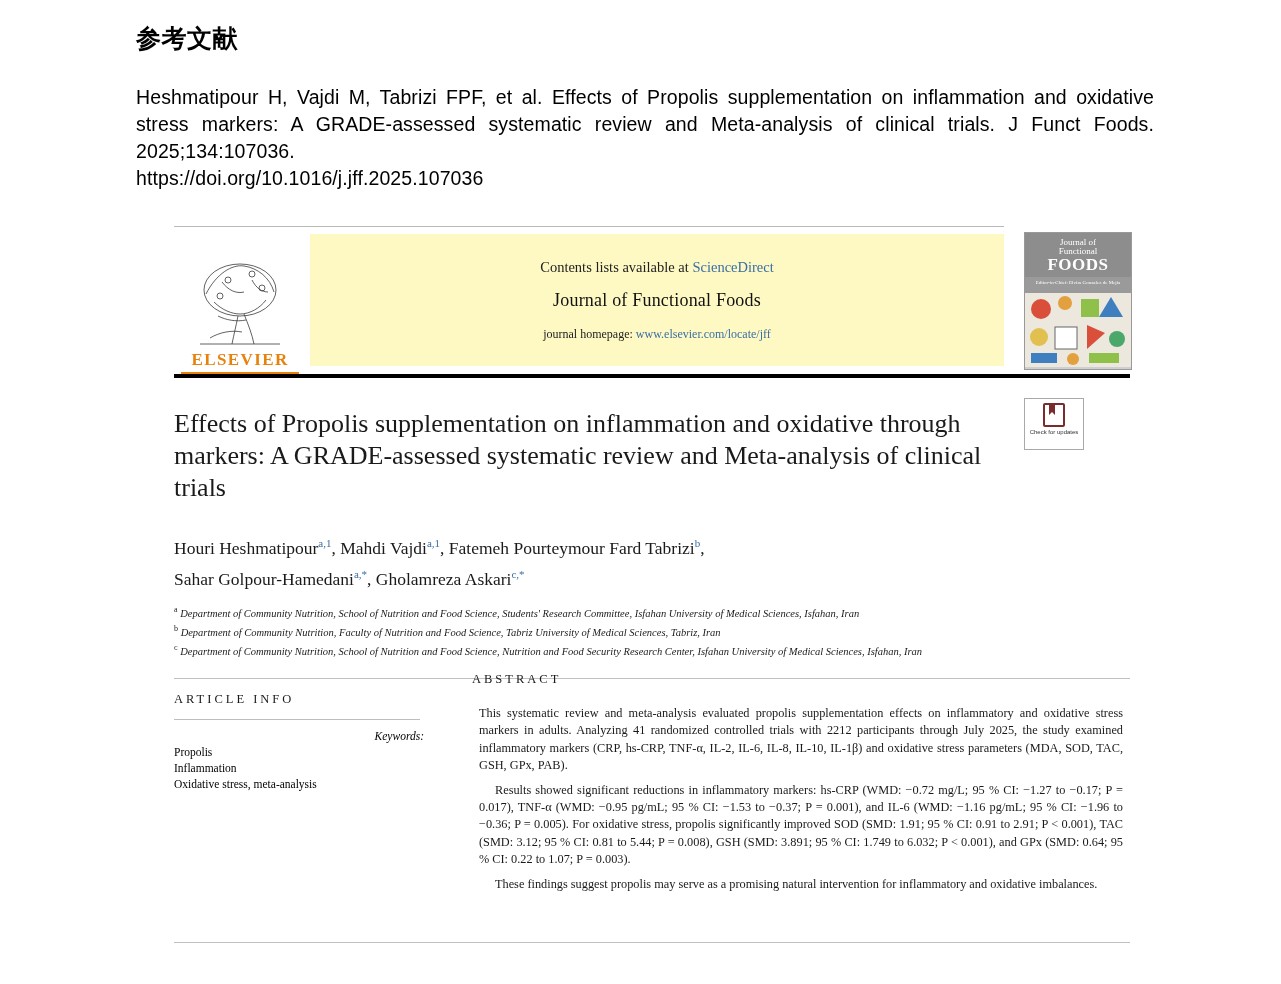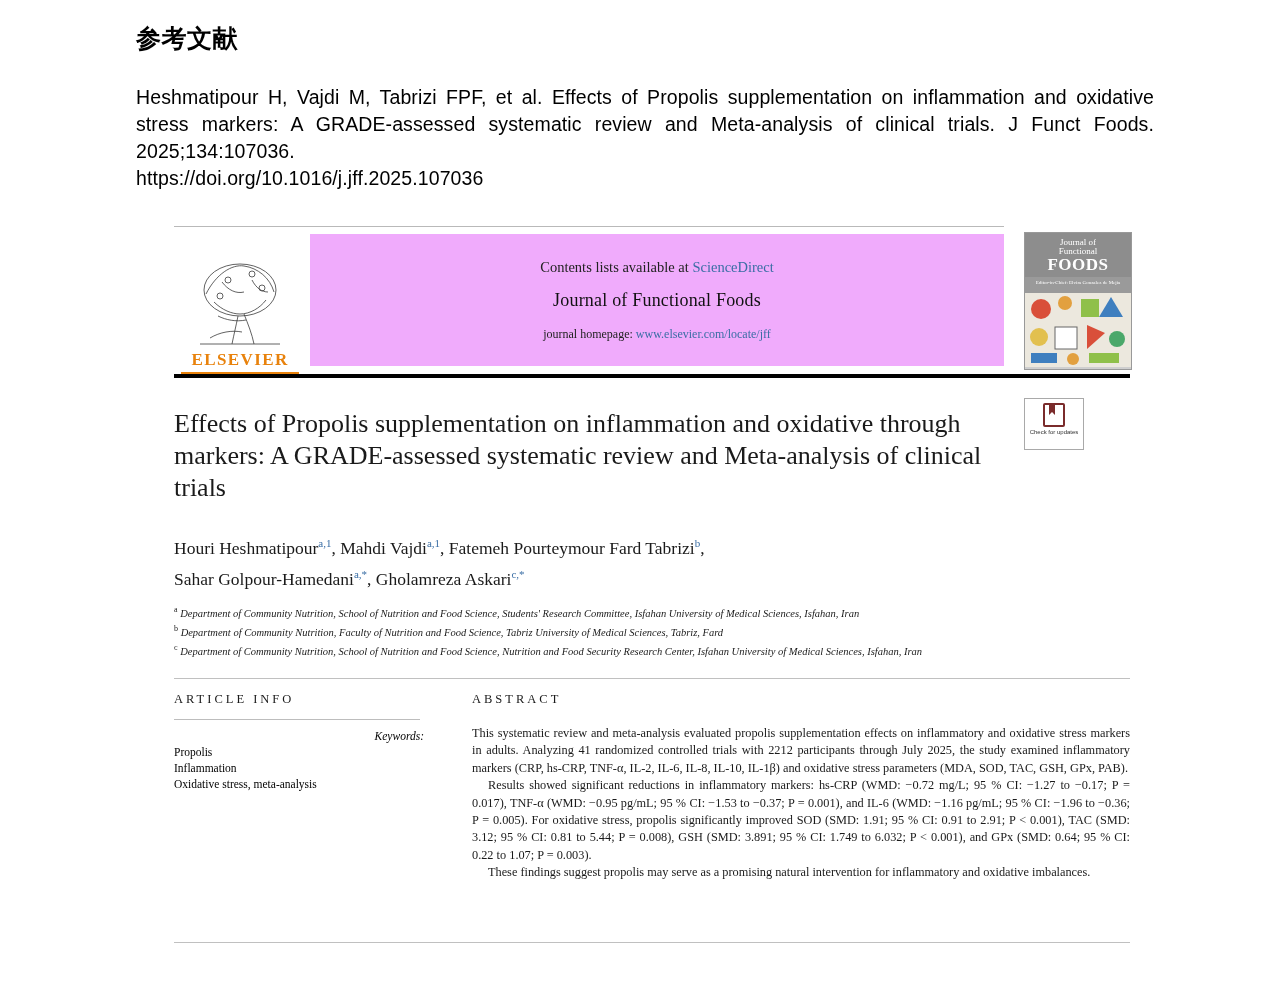--- a/index.html
+++ b/index.html
@@ -101,21 +101,21 @@
     height: 2px;
     background: #e8820c;
     margin-top: 2px;
   }
   .journal-band {
     position: absolute;
     left: 136px;
     top: 0;
     width: 694px;
     height: 132px;
-    background: #f0abfc;
+    background: #fef9c3;
     display: flex;
     flex-direction: column;
     align-items: center;
     justify-content: center;
   }
   .contents-line {
     font-size: 14.5px;
     color: #222;
     margin-bottom: 14px;
   }
@@ -306,31 +306,31 @@
   }
   .kw-item {
     font-size: 11.5px;
     line-height: 16px;
   }
 
   
   .abs-col {
     position: absolute;
     left: 300px;
-    top: 466px;
+    top: 446px;
     width: 658px;
   }
   .abs-body {
     margin-top: 18px;
     font-size: 12.3px;
     line-height: 17.4px;
     text-align: justify;
     color: #1a1a1a;
   }
-  .abs-body p { margin: 0; }
+  .abs-body p { margin: 7px; }
   .abs-body p + p { text-indent: 16px; }
 </style>
 </head>
 <body>
 
 <div class="page">
 
   <div class="slide-heading">参考文献</div>
 
   <div class="citation">
@@ -417,21 +417,21 @@
       <div>
         <span>Houri Heshmatipour</span><sup class="blue">a,1</sup><span>, Mahdi Vajdi</span><sup class="blue">a,1</sup><span>, Fatemeh Pourteymour Fard Tabrizi</span><sup class="blue">b</sup><span>,</span>
       </div>
       <div>
         <span>Sahar Golpour-Hamedani</span><sup class="blue">a,*</sup><span>, Gholamreza Askari</span><sup class="blue">c,*</sup>
       </div>
     </div>
 
     <div class="affils">
       <div><span class="mark">a</span> <span>Department of Community Nutrition, School of Nutrition and Food Science, Students' Research Committee, Isfahan University of Medical Sciences, Isfahan, Iran</span></div>
-      <div><span class="mark">b</span> <span>Department of Community Nutrition, Faculty of Nutrition and Food Science, Tabriz University of Medical Sciences, Tabriz, Fard</span></div>
+      <div><span class="mark">b</span> <span>Department of Community Nutrition, Faculty of Nutrition and Food Science, Tabriz University of Medical Sciences, Tabriz, Iran</span></div>
       <div><span class="mark">c</span> <span>Department of Community Nutrition, School of Nutrition and Food Science, Nutrition and Food Security Research Center, Isfahan University of Medical Sciences, Isfahan, Iran</span></div>
     </div>
 
     <div class="mid-rule"></div>
 
     <div class="info-col">
       <div class="col-head">ARTICLE INFO</div>
       <div class="info-rule"></div>
       <div class="kw-label">Keywords:</div>
       <div class="kw-item">Propolis</div>

